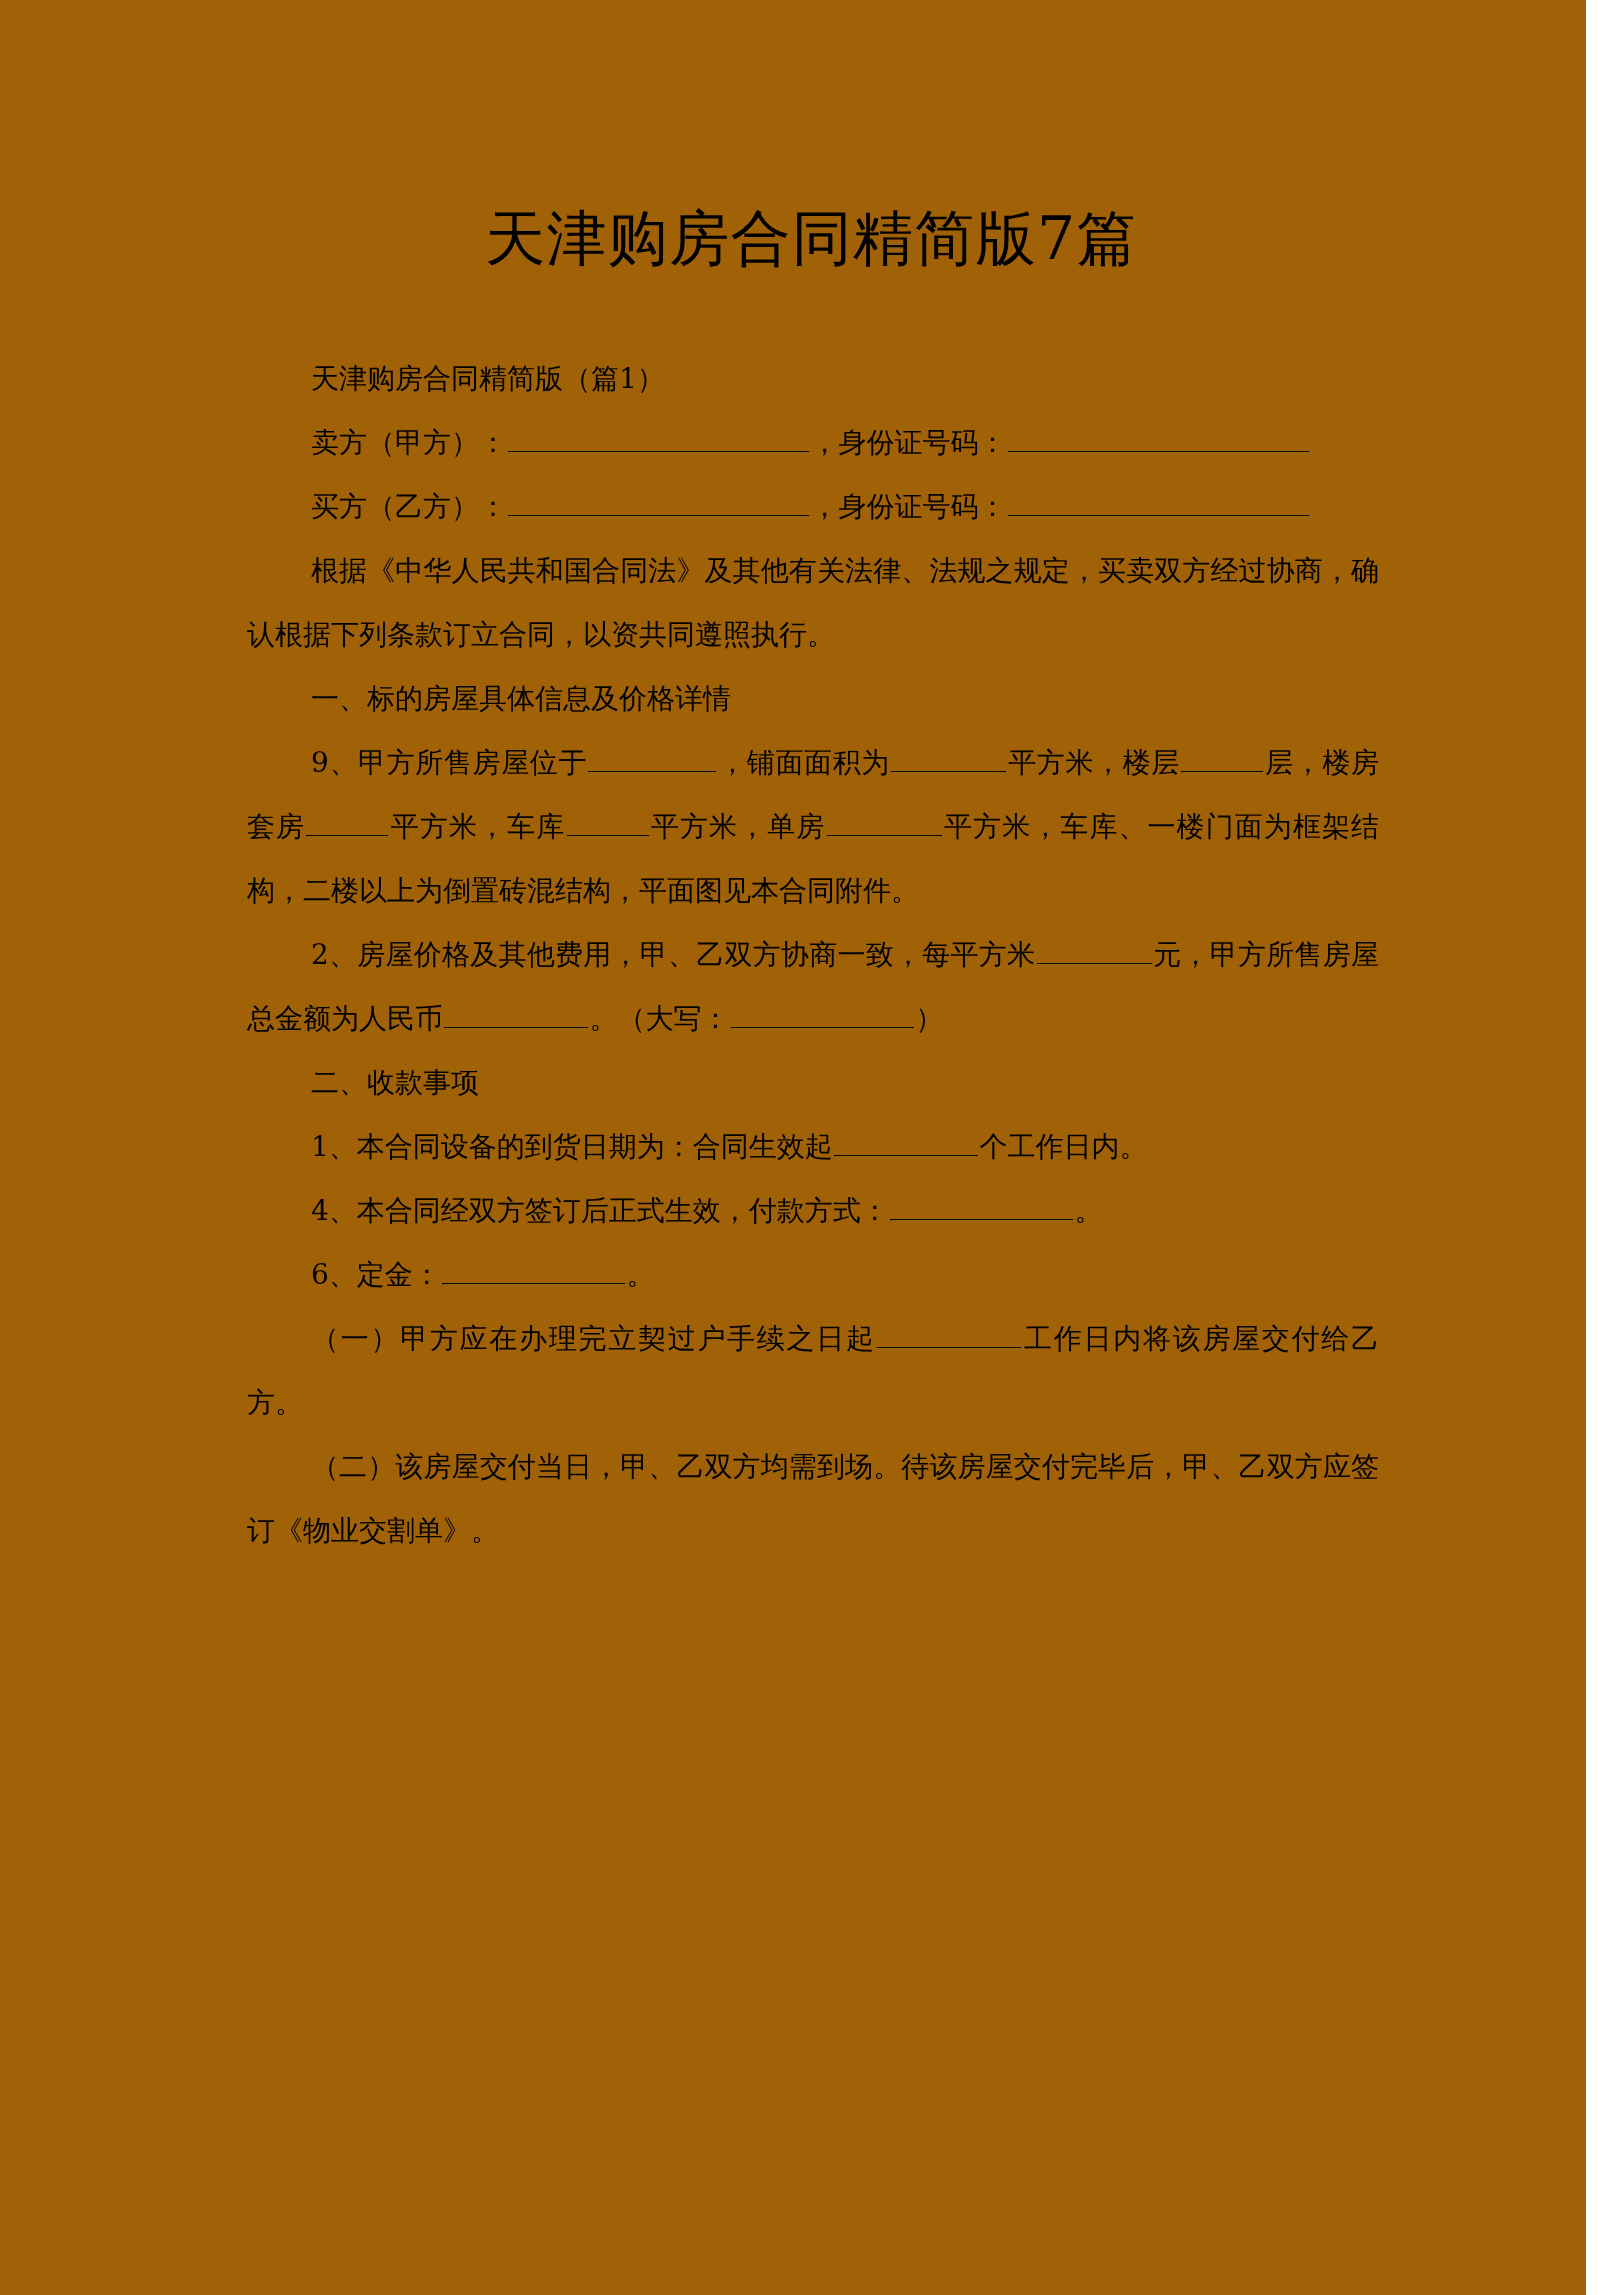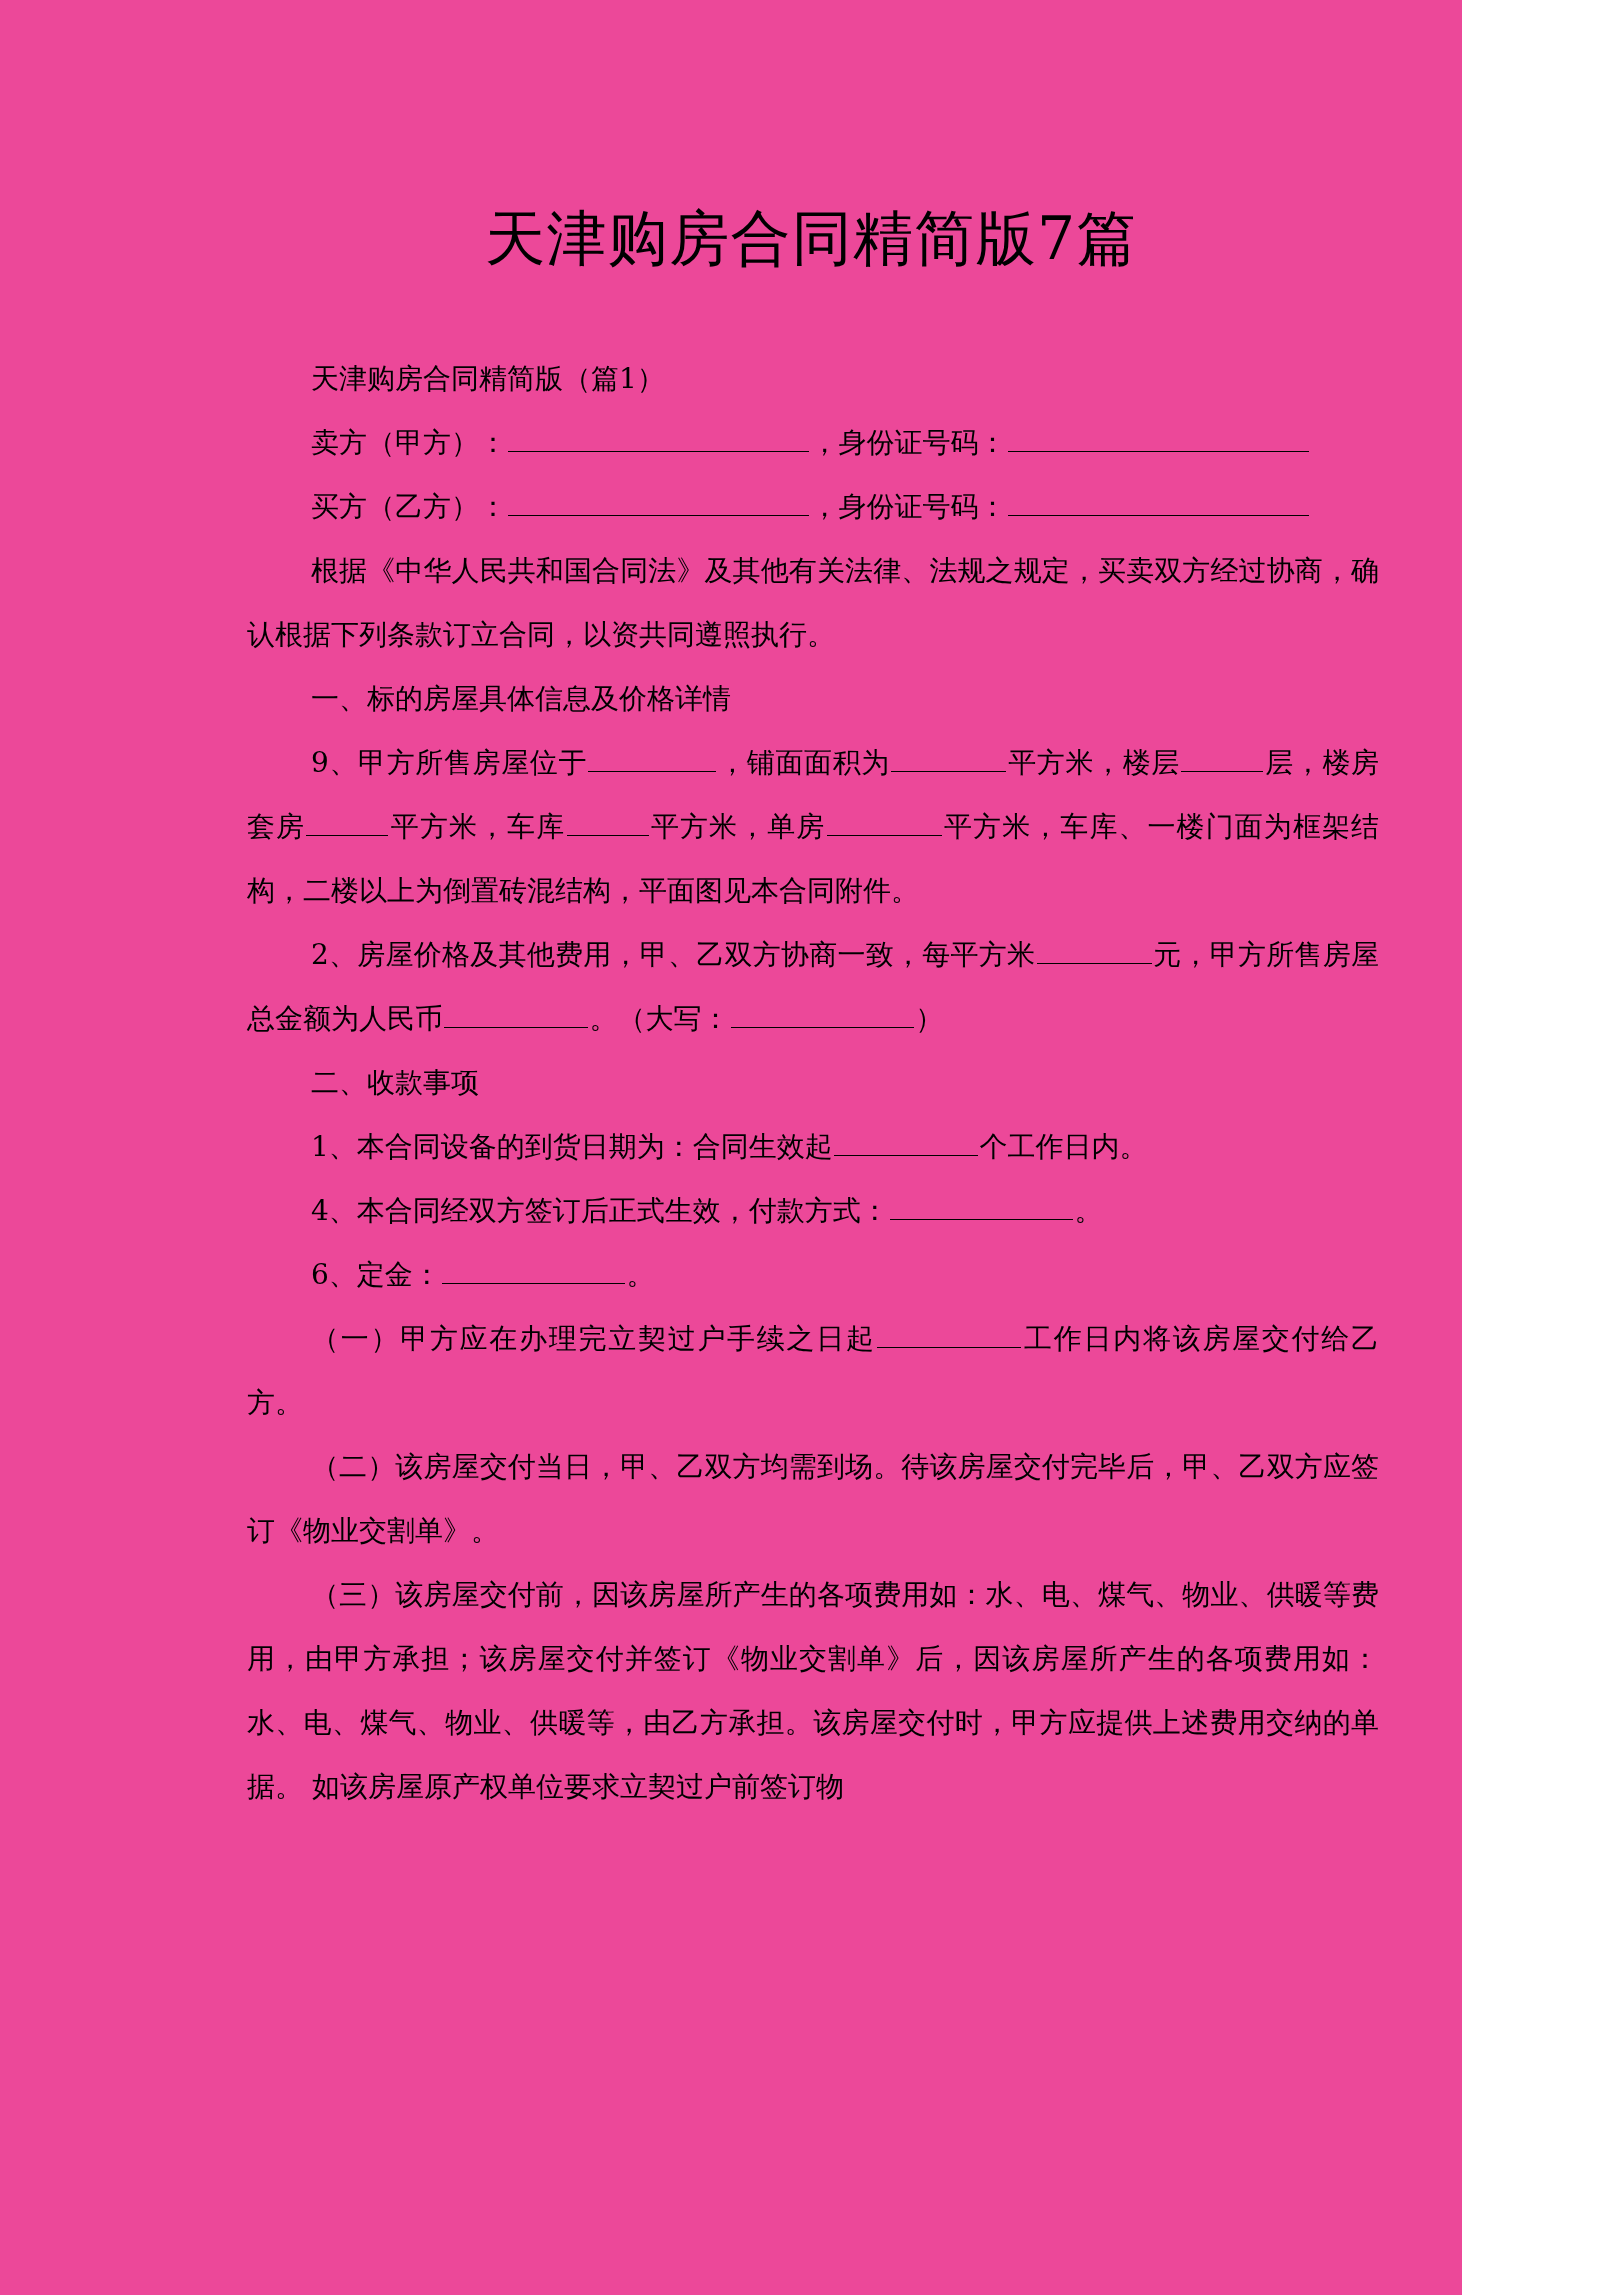--- a/index.html
+++ b/index.html
@@ -11,23 +11,23 @@
       width: 1623px;
       height: 2295px;
       position: relative;
       overflow: hidden;
       color: #000000;
       font-family: "DejaVu Serif", "Liberation Serif", serif;
     }
     .page {
       position: absolute;
       left: 0; top: 0;
-      width: 1462px;
+      width: 1586px;
       height: 2295px;
-      background: #ec4899;
+      background: #a16207;
     }
     .title {
       position: absolute;
       left: 0;
       top: 196px;
       width: 1623px;
       text-align: center;
       font-size: 60px;
       line-height: 85px;
       letter-spacing: 1.3px;
@@ -96,17 +96,16 @@
     <p class="p"><span>4、本合同经双方签订后正式生效，付款方式：</span><span class="blank b-l"></span><span>。</span></p>
 
 
     <p class="p"><span>6、定金：</span><span class="blank b-l"></span><span>。</span></p>
 
 
     <p class="p"><span>（一）甲方应在办理完立契过户手续之日起</span><span class="blank b-ml"></span><span>工作日内将该房屋交付给乙方。</span></p>
 
     <p class="p">（二）该房屋交付当日，甲、乙双方均需到场。待该房屋交付完毕后，甲、乙双方应签订《物业交割单》。</p>
 
-    <p class="p">（三）该房屋交付前，因该房屋所产生的各项费用如：水、电、煤气、物业、供暖等费用，由甲方承担；该房屋交付并签订《物业交割单》后，因该房屋所产生的各项费用如：水、电、煤气、物业、供暖等，由乙方承担。该房屋交付时，甲方应提供上述费用交纳的单据。 如该房屋原产权单位要求立契过户前签订物</p>
 
   </div>
 </div>
 
 
 </body></html>

